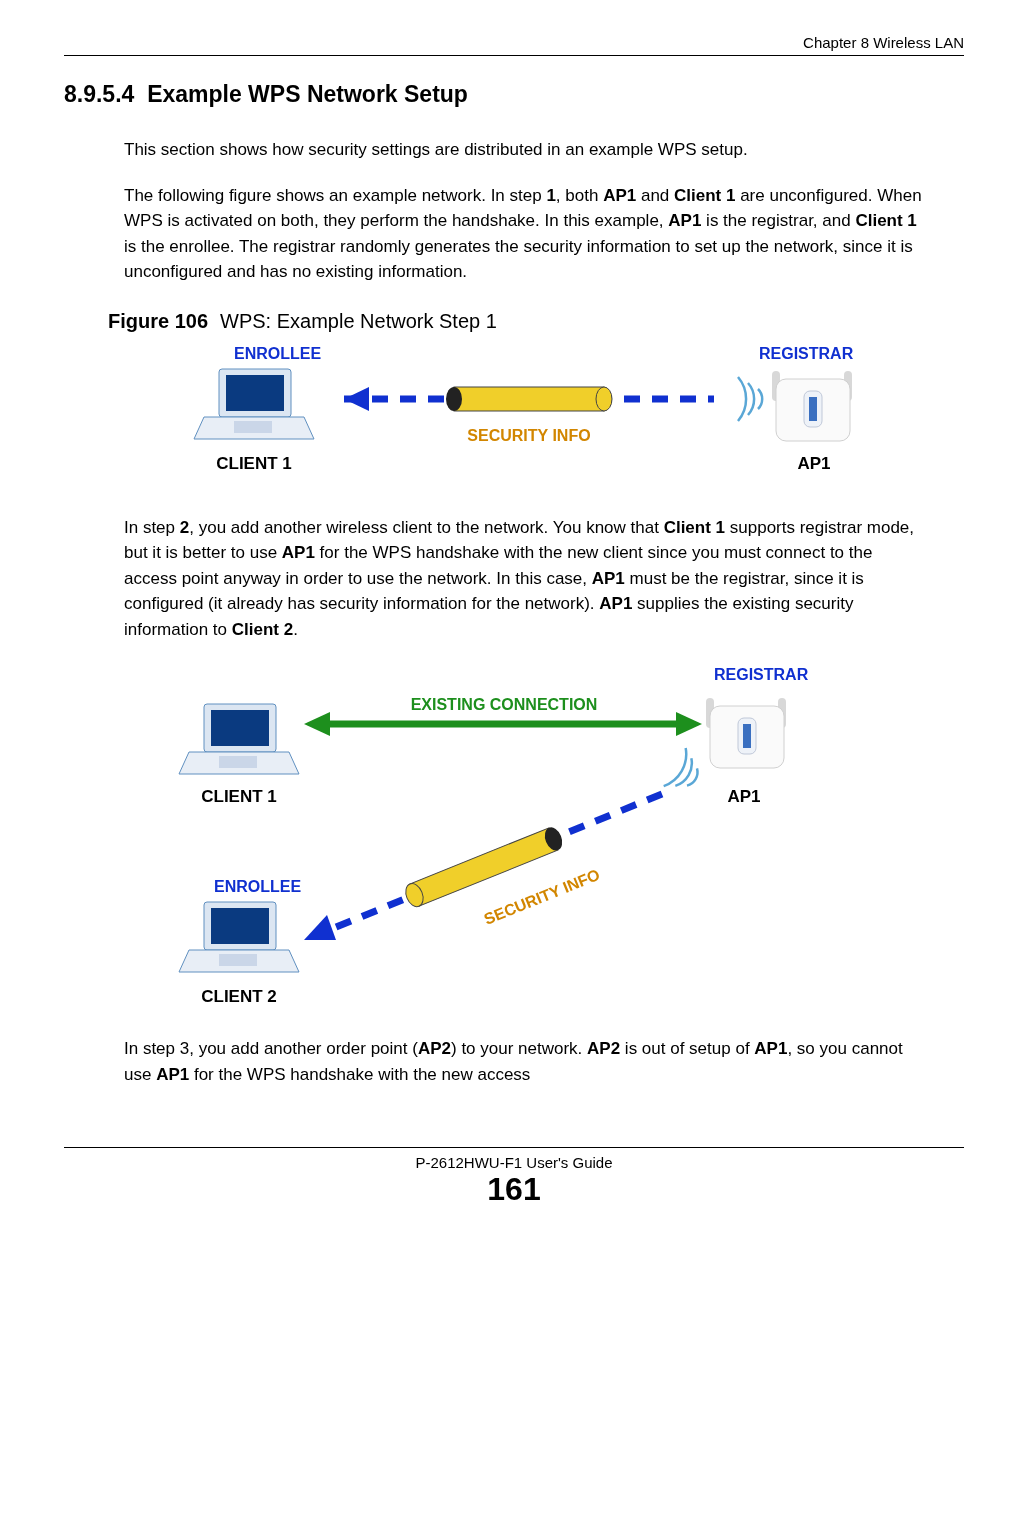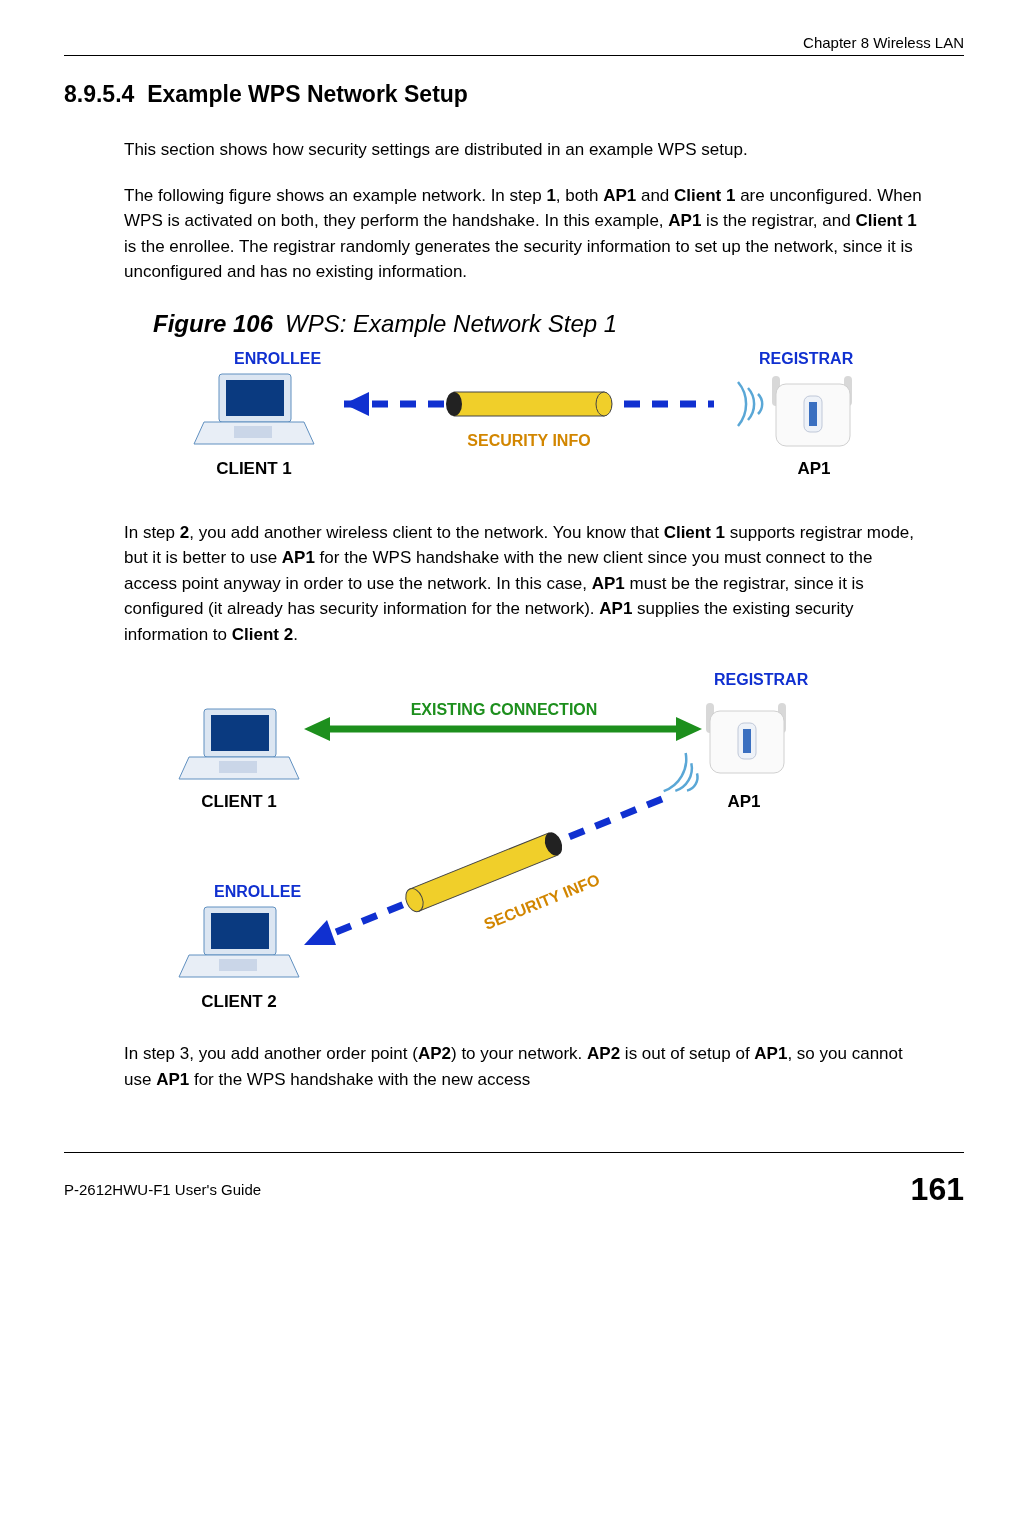--- a/index.html
+++ b/index.html
@@ -35,41 +35,41 @@
     margin: 25px 0 29px 0;
   }
   .body-text {
     font-size: 17px;
     line-height: 1.5;
     margin: 0 0 20px 60px;
     max-width: 800px;
   }
   .figure-caption {
     font-family: Arial, Helvetica, sans-serif;
-    font-size: 24px;
-    margin: 25px 0 8px 89px;
-    font-style: italic;
+    font-size: 20px;
+    margin: 25px 0 8px 44px;
   }
   .figure-caption .fig-label {
     font-weight: bold;
     margin-right: 12px;
   }
   .diagram {
     margin: 0 0 20px 80px;
   }
   .bold { font-weight: bold; }
 
   .footer-wrap {
     margin-top: 60px;
     border-top: 1.5px solid #000;
     display: flex;
     justify-content: space-between;
     align-items: center;
-    padding-top: 18px;
+    padding-top: 6px;
     font-family: Verdana, sans-serif;
+    flex-direction: column;
   }
   .footer-left {
     font-size: 15px;
   }
   .footer-right {
     font-size: 32px;
     font-weight: bold;
     font-family: Arial, sans-serif;
   }
 

